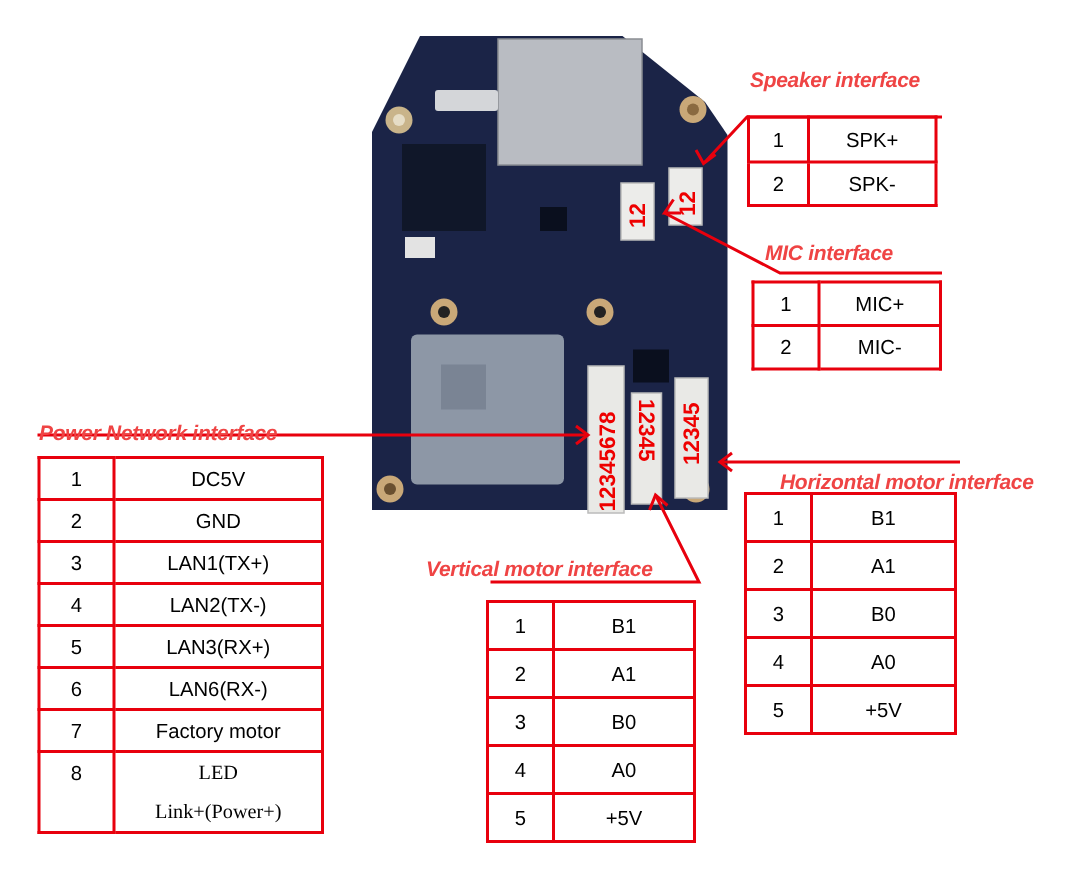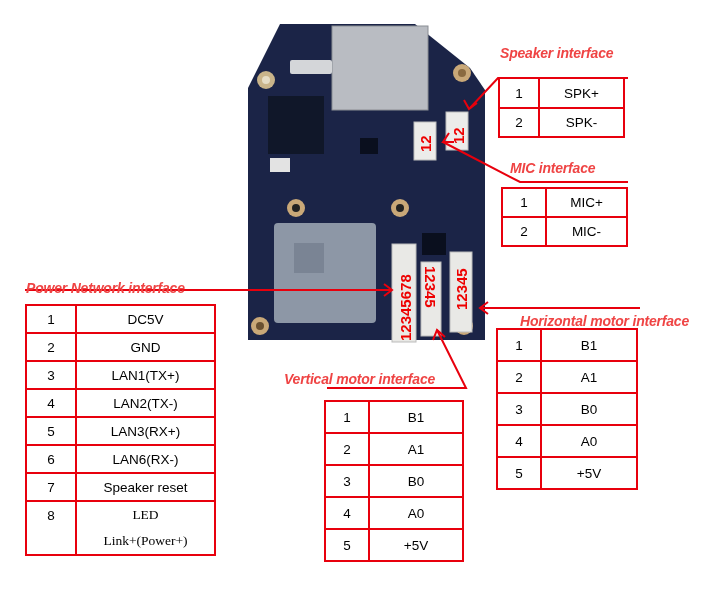--- a/index.html
+++ b/index.html
@@ -127,21 +127,21 @@
   <tr style="height:28px;">
         <td>5</td>
         <td>LAN3(RX+)</td>
       </tr>
   <tr style="height:28px;">
         <td>6</td>
         <td>LAN6(RX-)</td>
       </tr>
   <tr style="height:28px;">
         <td>7</td>
-        <td>Speaker reset</td>
+        <td>Factory motor</td>
       </tr>
   <tr style="height:54px;">
     <td style="vertical-align:top;padding-top:6px;">8</td>
     <td style="line-height:26px;font-family:Liberation Serif, serif;">
       <div>LED</div>
       <div>Link+(Power+)</div>
     </td>
   </tr>
 </tbody>
   </table>

